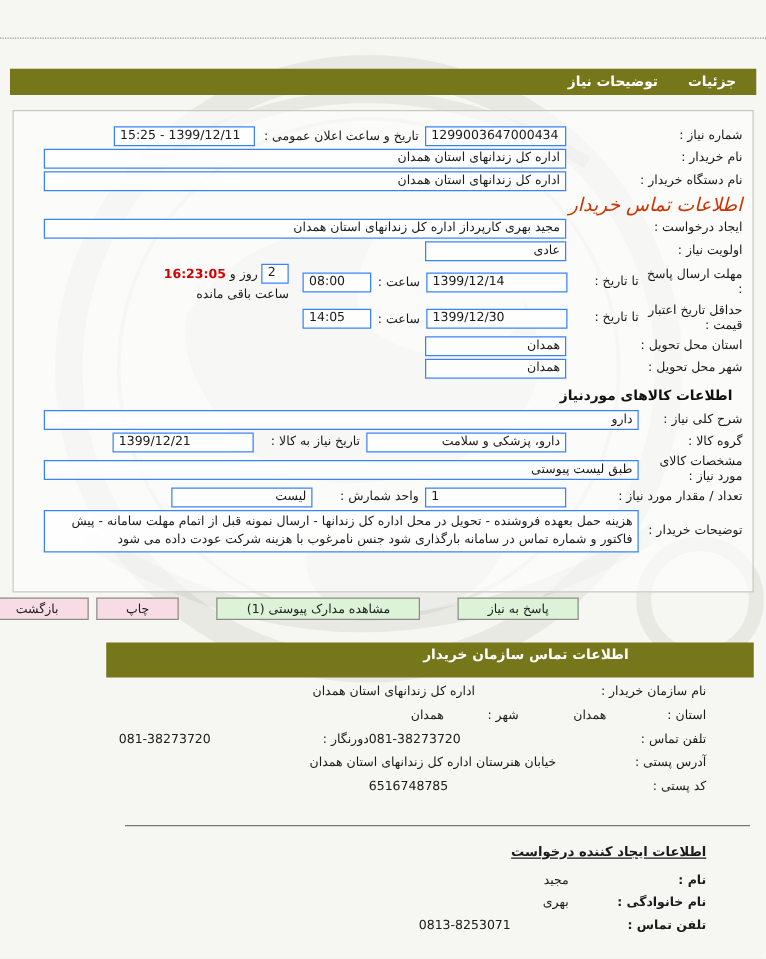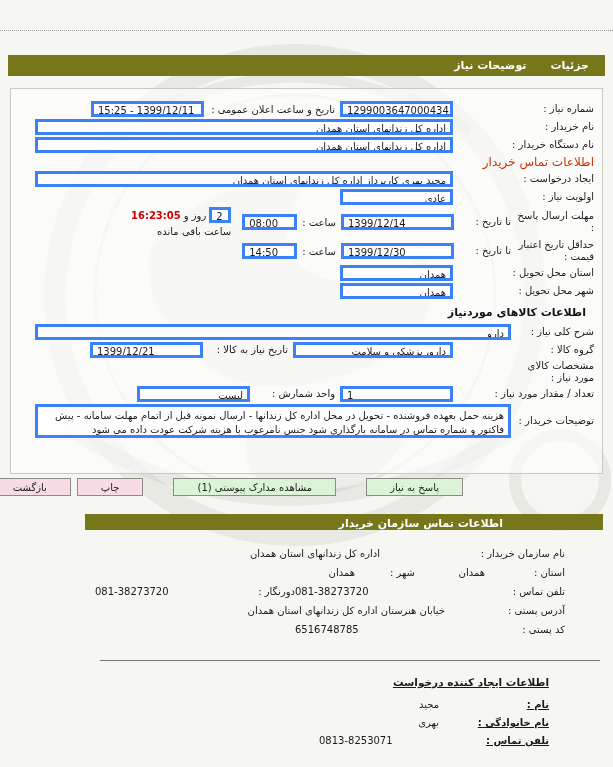--- a/index.html
+++ b/index.html
@@ -20,64 +20,64 @@
            border:1px solid #c9c9c0; z-index:2; padding:10px 6px 4px; overflow:hidden; }
 
   .frow { display:flex; direction:rtl; align-items:center; gap:5px; margin:2px 2px; font-size:10px;
           color:#1a1a1a; min-height:16px; }
   .flabel { width:136px; line-height:1.2; }
   .flabel.narrow { width:78px; }
   .sub { width:52px; line-height:1.15; }
   .mid { width:126px; }
   .mid2 { width:80px; line-height:1.15; }
 
-  .inp { background:rgba(255,255,255,.8); border:3px solid #3b82f6; height:16px; line-height:14px;
+  .inp { background:rgba(255,255,255,.8); border:1px solid #3b82f6; height:16px; line-height:14px;
          padding:0 4px; font-size:10px; direction:rtl; overflow:hidden; white-space:nowrap; cursor:text; }
   .w113 { width:113px; } .w160 { width:160px; } .w55 { width:55px; } .w22 { width:22px; text-align:center; }
   .grow { flex:1; margin-left:16px; }
   .tall { height:34px; white-space:normal; line-height:14px; padding:2px 4px; }
   .num { direction:ltr; text-align:left; }
 
   .linkrow { min-height:14px; }
-  .redlink { color:#cc3300; font-size:12px; cursor:pointer; text-decoration:none; }
+  .redlink { color:#cc3300; font-size:15px; cursor:pointer; text-decoration:none;font-style:italic; }
 
   .countdown { display:flex; direction:rtl; flex-wrap:wrap; align-items:center; gap:3px; width:152px;
                margin-right:6px; font-size:10px; }
   .red { color:#d40000; font-weight:bold; }
 
   .sectitle { font-weight:bold; font-size:11px; color:#111; direction:rtl; text-align:right;
               margin:7px 10px 5px; }
 
   .btnrow { position:absolute; top:478px; right:150px; display:flex; direction:rtl; gap:6px; z-index:3; }
   .btn { height:18px; padding:0 23px; font-size:10px; border:1px solid #8d8d85; display:flex;
          align-items:center; justify-content:center; cursor:pointer; white-space:nowrap; color:#222; }
   .green { background:#dcf3d8;margin-left:24px; }
   .pink  { background:#f7dce6; }
 
-  .contactbar { position:absolute; top:514px; left:85px; right:10px; height:16px; background:#76761a;
+  .contactbar { position:absolute; top:514px; left:85px; right:10px; height:28px; background:#76761a;
                 color:#fff; font-weight:bold; font-size:11px; line-height:20px; direction:rtl;
                 text-align:right; padding-right:100px; z-index:3; }
 
   .contact { position:absolute; top:548px; right:48px; left:20px; direction:rtl; font-size:10px;
              color:#1a1a1a; z-index:3; }
   .crow { display:flex; align-items:center; margin-bottom:8px; }
   .clabel { font-weight:normal; }
   .cl140 { width:140px; } .cl120 { width:120px; } .cl80 { width:80px; } .cl60 { width:60px; }
   .ind45 { margin-right:45px; }
   .val-l { width:150px; direction:ltr; text-align:left; }
   .val-l2 { width:120px; direction:ltr; text-align:left; }
   .valw70 { width:70px; }
 
   .rule { position:absolute; top:660px; left:100px; right:13px; border-top:1px solid #777; z-index:3; }
 
-  .creator { position:absolute; top:676px; right:64px; left:20px; direction:rtl; font-size:10px;
+  .creator { position:absolute; top:676px; right:48px; left:20px; direction:rtl; font-size:10px;
              color:#1a1a1a; z-index:3; }
   .ctitle { font-weight:bold; font-size:10.5px; text-decoration:underline; margin-bottom:11px; }
   .krow { display:flex; align-items:center; margin-bottom:7px; }
-  .klabel { width:110px; font-weight:bold;text-decoration:underline; }
+  .klabel { width:110px; font-weight:bold; }
 </style>
 </head>
 <body>
 
 <div class="page">
 
   <svg class="watermark" width="613" height="767" viewBox="0 0 613 767">
     <g fill="none" stroke="#8f8f84" stroke-opacity="0.12">
       <circle cx="295" cy="295" r="240" stroke-width="22"></circle>
       <circle cx="295" cy="295" r="200" stroke-width="3"></circle>
@@ -143,21 +143,21 @@
         <span class="red">16:23:05</span>
         <span>ساعت باقی مانده</span>
       </div>
     </div>
 
     <div class="frow">
       <span class="flabel narrow">حداقل تاریخ اعتبار قیمت :</span>
       <span class="sub">تا تاریخ :</span>
       <div class="inp w113 num">1399/12/30</div>
       <span>ساعت :</span>
-      <div class="inp w55 num">14:50</div>
+      <div class="inp w55 num">14:05</div>
     </div>
 
     <div class="frow">
       <span class="flabel">استان محل تحویل :</span>
       <div class="inp w113">همدان</div>
     </div>
 
     <div class="frow">
       <span class="flabel">شهر محل تحویل :</span>
       <div class="inp w113">همدان</div>
@@ -172,20 +172,21 @@
 
     <div class="frow">
       <span class="flabel">گروه کالا :</span>
       <div class="inp w160">دارو، پزشکی و سلامت</div>
       <span class="mid2">تاریخ نیاز به کالا :</span>
       <div class="inp w113 num">1399/12/21</div>
     </div>
 
     <div class="frow">
       <span class="flabel narrow">مشخصات کالای مورد نیاز :</span>
+      <div class="inp grow">طبق لیست پیوستی</div>
     </div>
 
     <div class="frow">
       <span class="flabel">تعداد / مقدار مورد نیاز :</span>
       <div class="inp w113 num">1</div>
       <span class="mid2">واحد شمارش :</span>
       <div class="inp w113">لیست</div>
     </div>
 
     <div class="frow">

